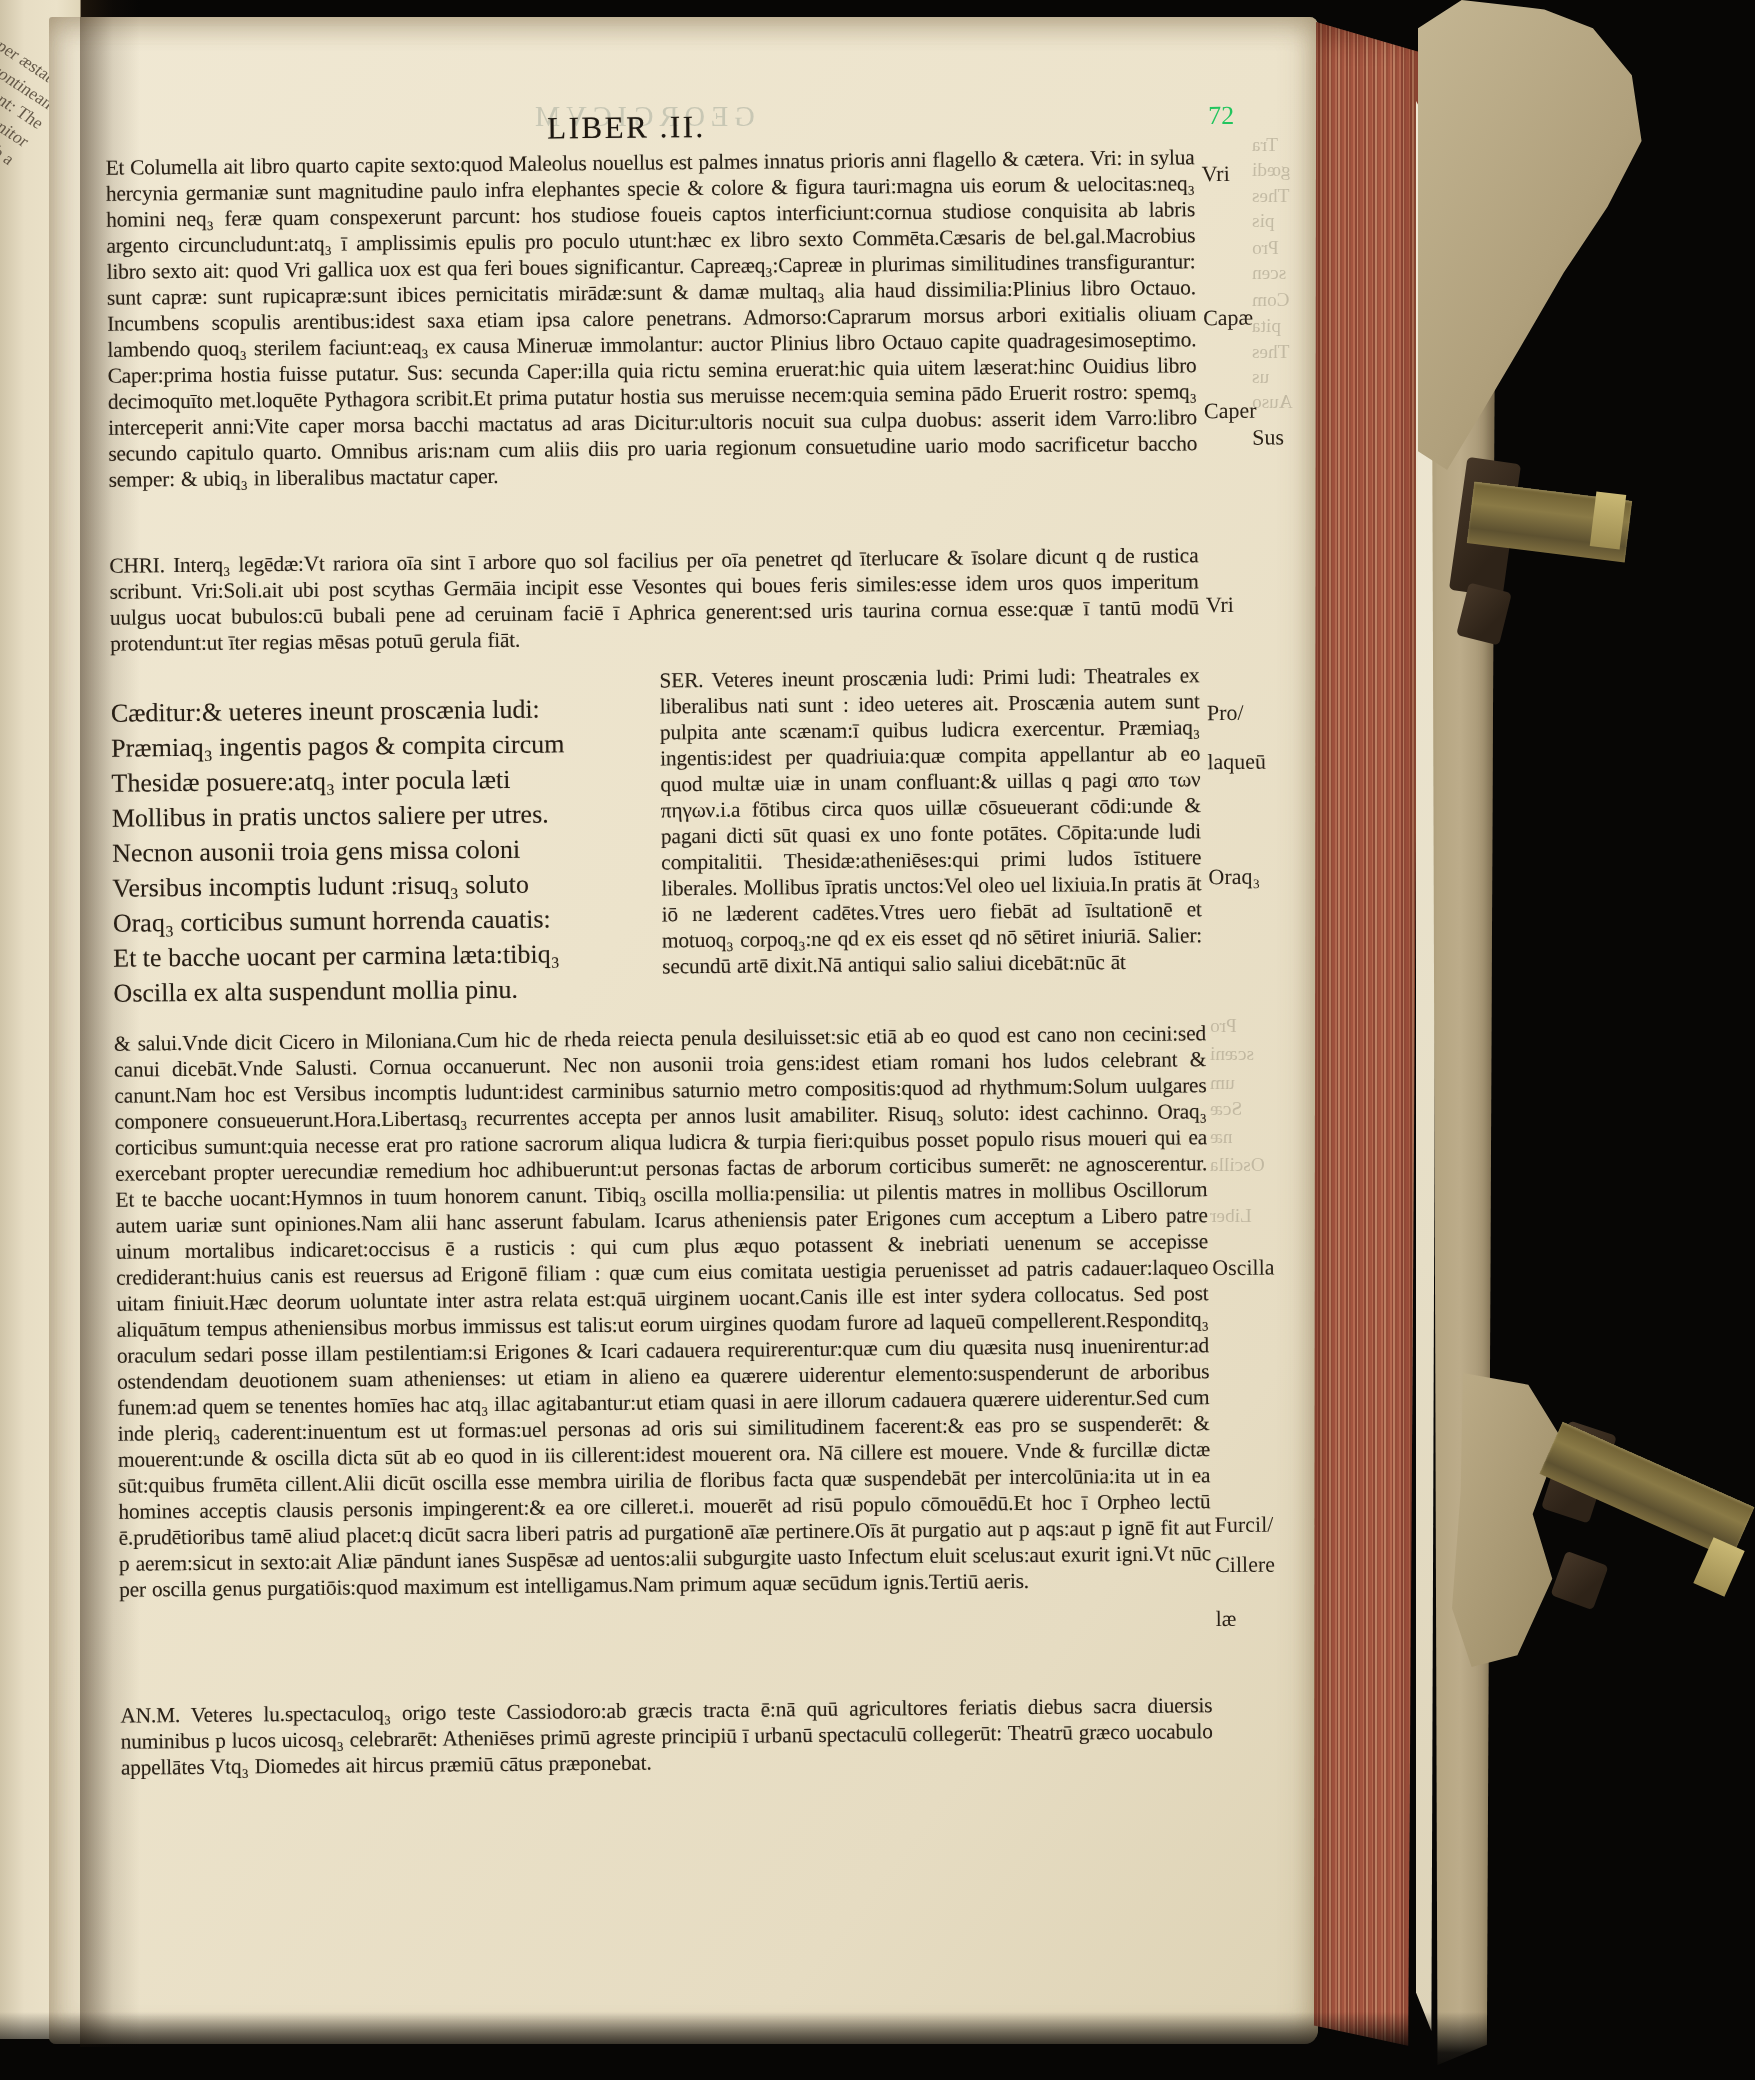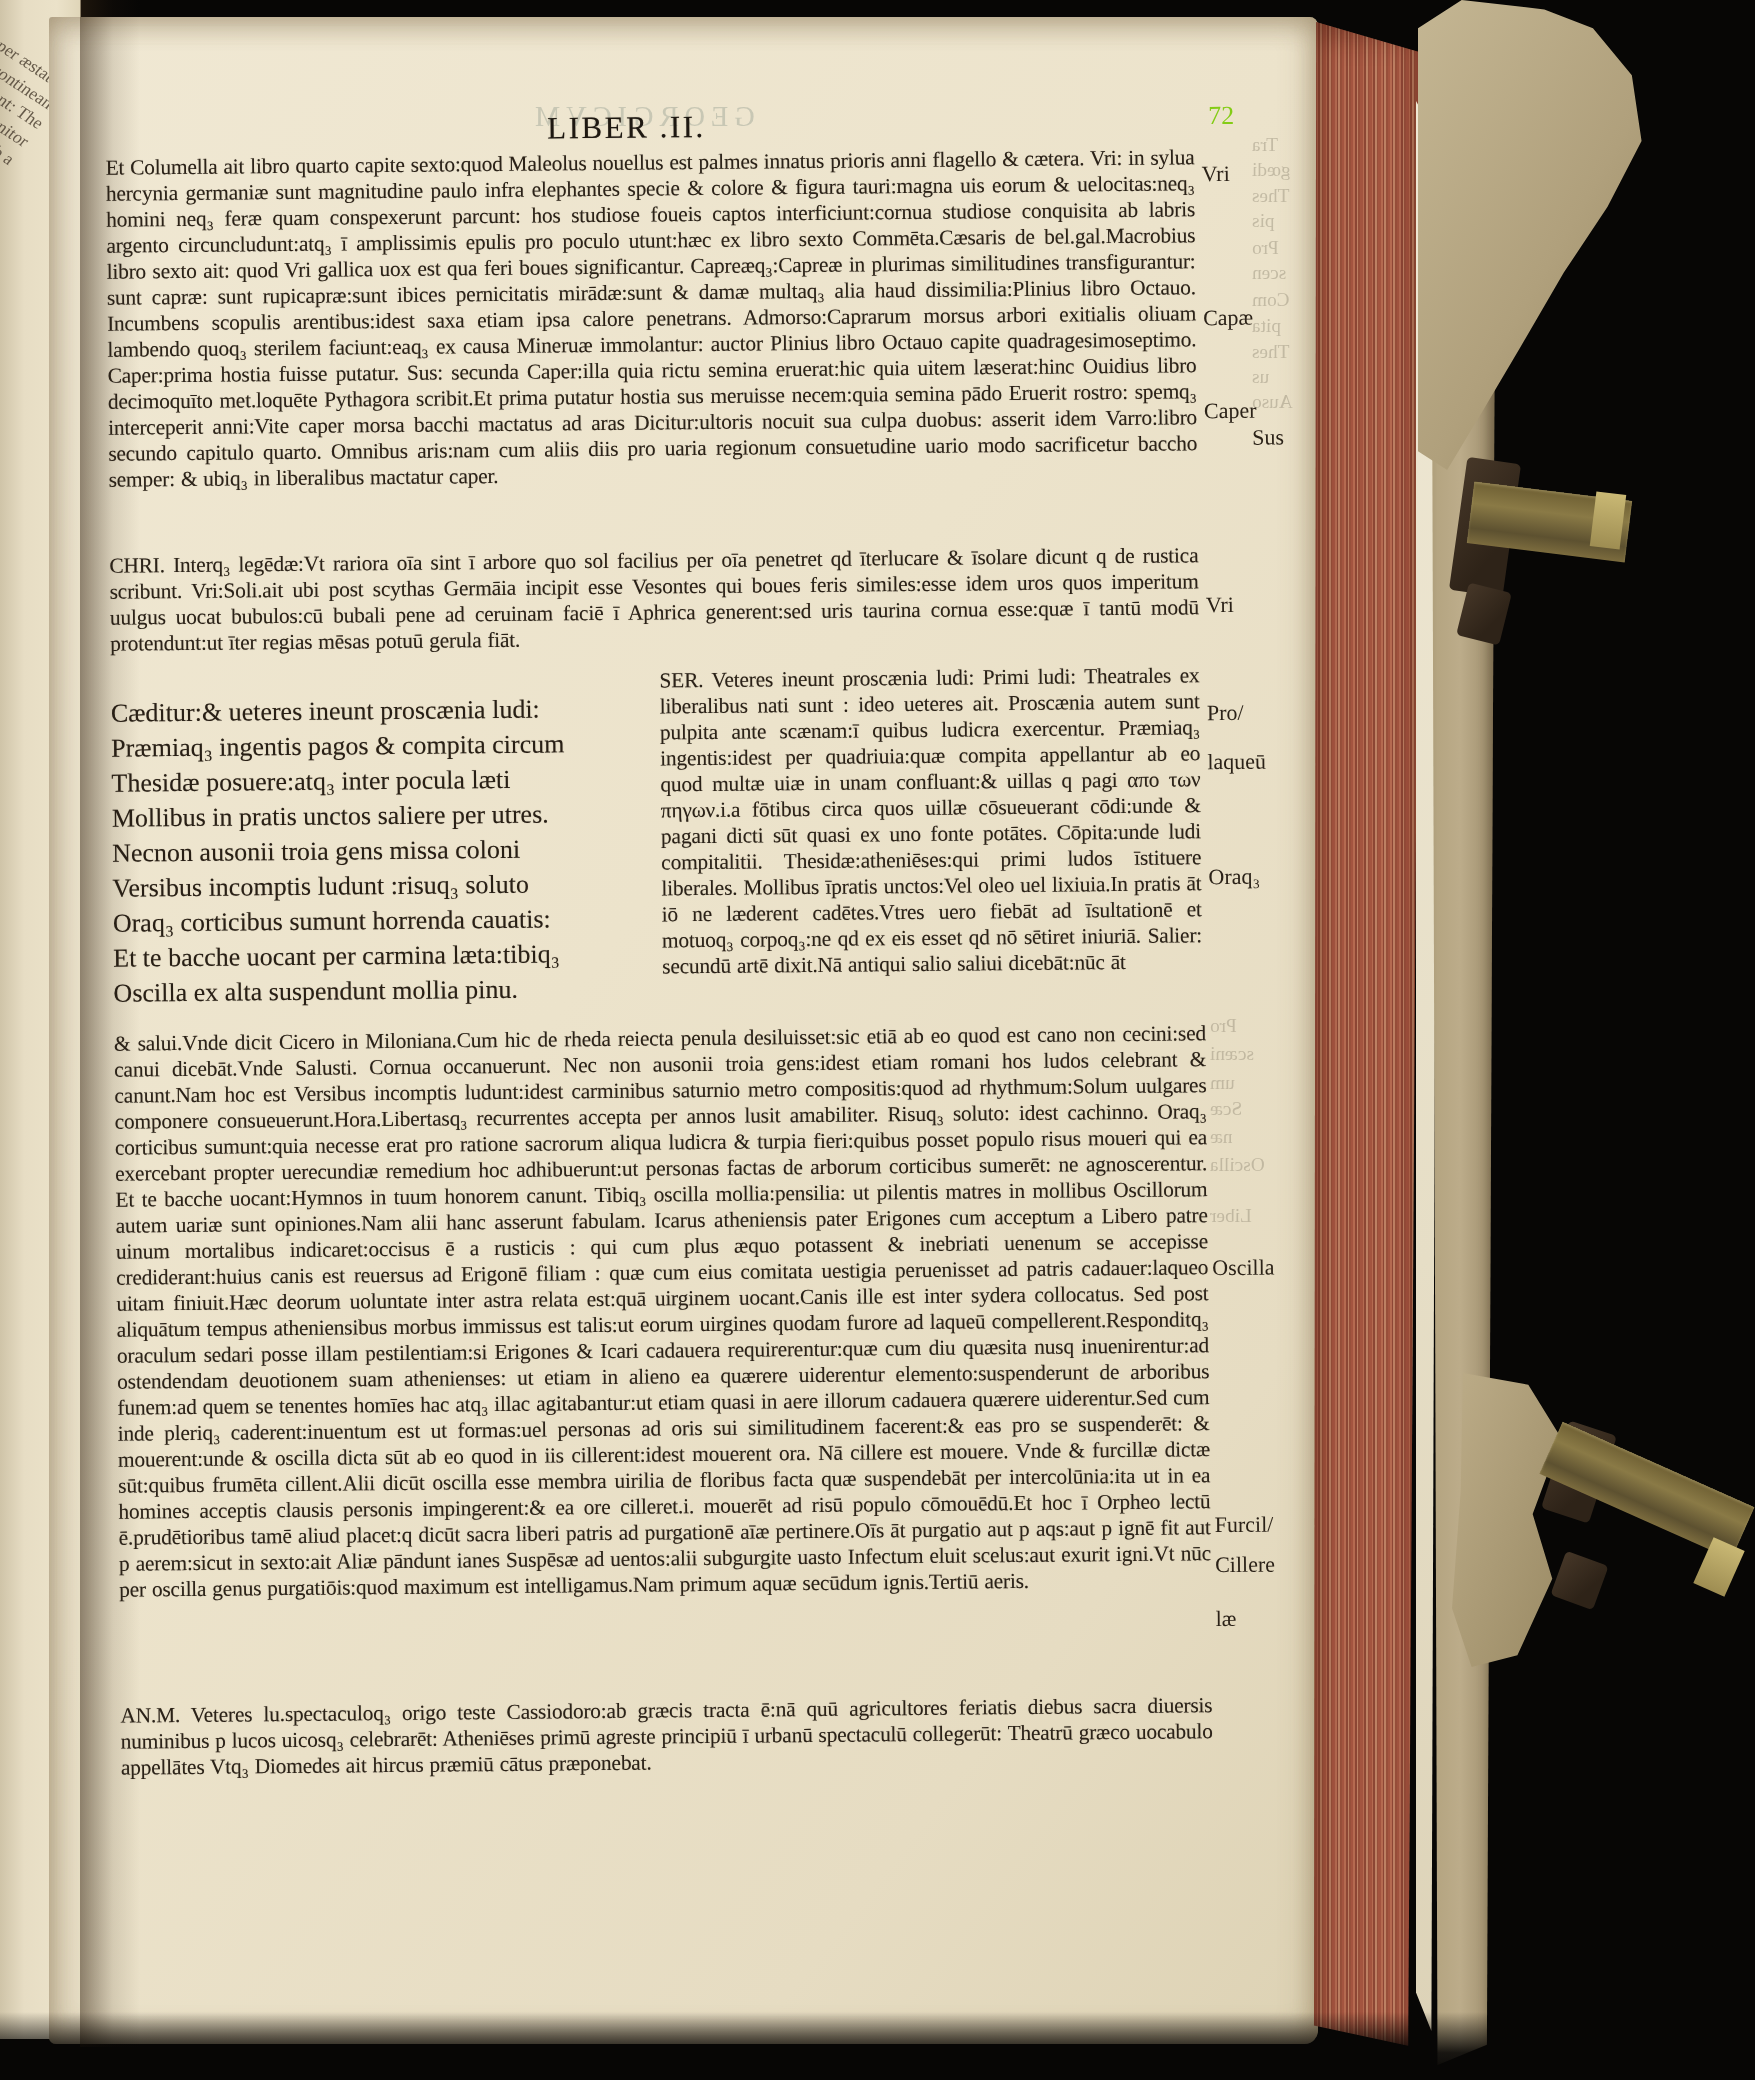--- a/index.html
+++ b/index.html
@@ -24,21 +24,21 @@
         border-radius:3.4px 8.4px 13.4px 6.7px;
         box-shadow:inset 0 11.7px 22px rgba(110,85,50,.22), inset 0 -15px 25px rgba(110,85,50,.22),
                    inset -13.4px 0 28.5px rgba(115,88,52,.20), inset 17px 0 34px rgba(100,75,42,.18);}
 
   .text-layer{position:absolute;left:0;top:0;width:1755px;height:2080px;transform:rotate(-0.55deg);transform-origin:40% 40%;}
   .body-text{position:absolute;text-align:justify;font-size:21.4px;line-height:26px;
              letter-spacing:-0.2px;word-spacing:0.8px;color:#2b2218;
              text-shadow:0 0 0.8px rgba(43,34,24,.35);}
   .header-title{position:absolute;left:554px;top:109px;width:277px;font-size:31px;letter-spacing:2.5px;
              color:#1e1811;text-shadow:0 0 0.8px rgba(30,24,17,.5);}
-  .folio-num{position:absolute;left:1215px;top:106px;font-size:26px;color:#84cc16;}
+  .folio-num{position:absolute;left:1215px;top:106px;font-size:26px;color:#22c55e;}
 
   .verse{position:absolute;left:112px;top:690px;width:554px;font-size:26px;line-height:35px;
          color:#281f15;text-shadow:0 0 0.8px rgba(40,31,21,.4);}
   .verse-line{white-space:nowrap;}
 
   .margin-note{position:absolute;left:1208px;font-size:22px;white-space:nowrap;color:#2b2218;}
 
   
   .ghost{position:absolute;color:#8e8672;transform:scaleX(-1);font-size:19.3px;white-space:nowrap;opacity:.42;}
   .ghost-title{position:absolute;left:529px;top:101px;font-size:28.5px;letter-spacing:5.9px;color:#7d8b80;

